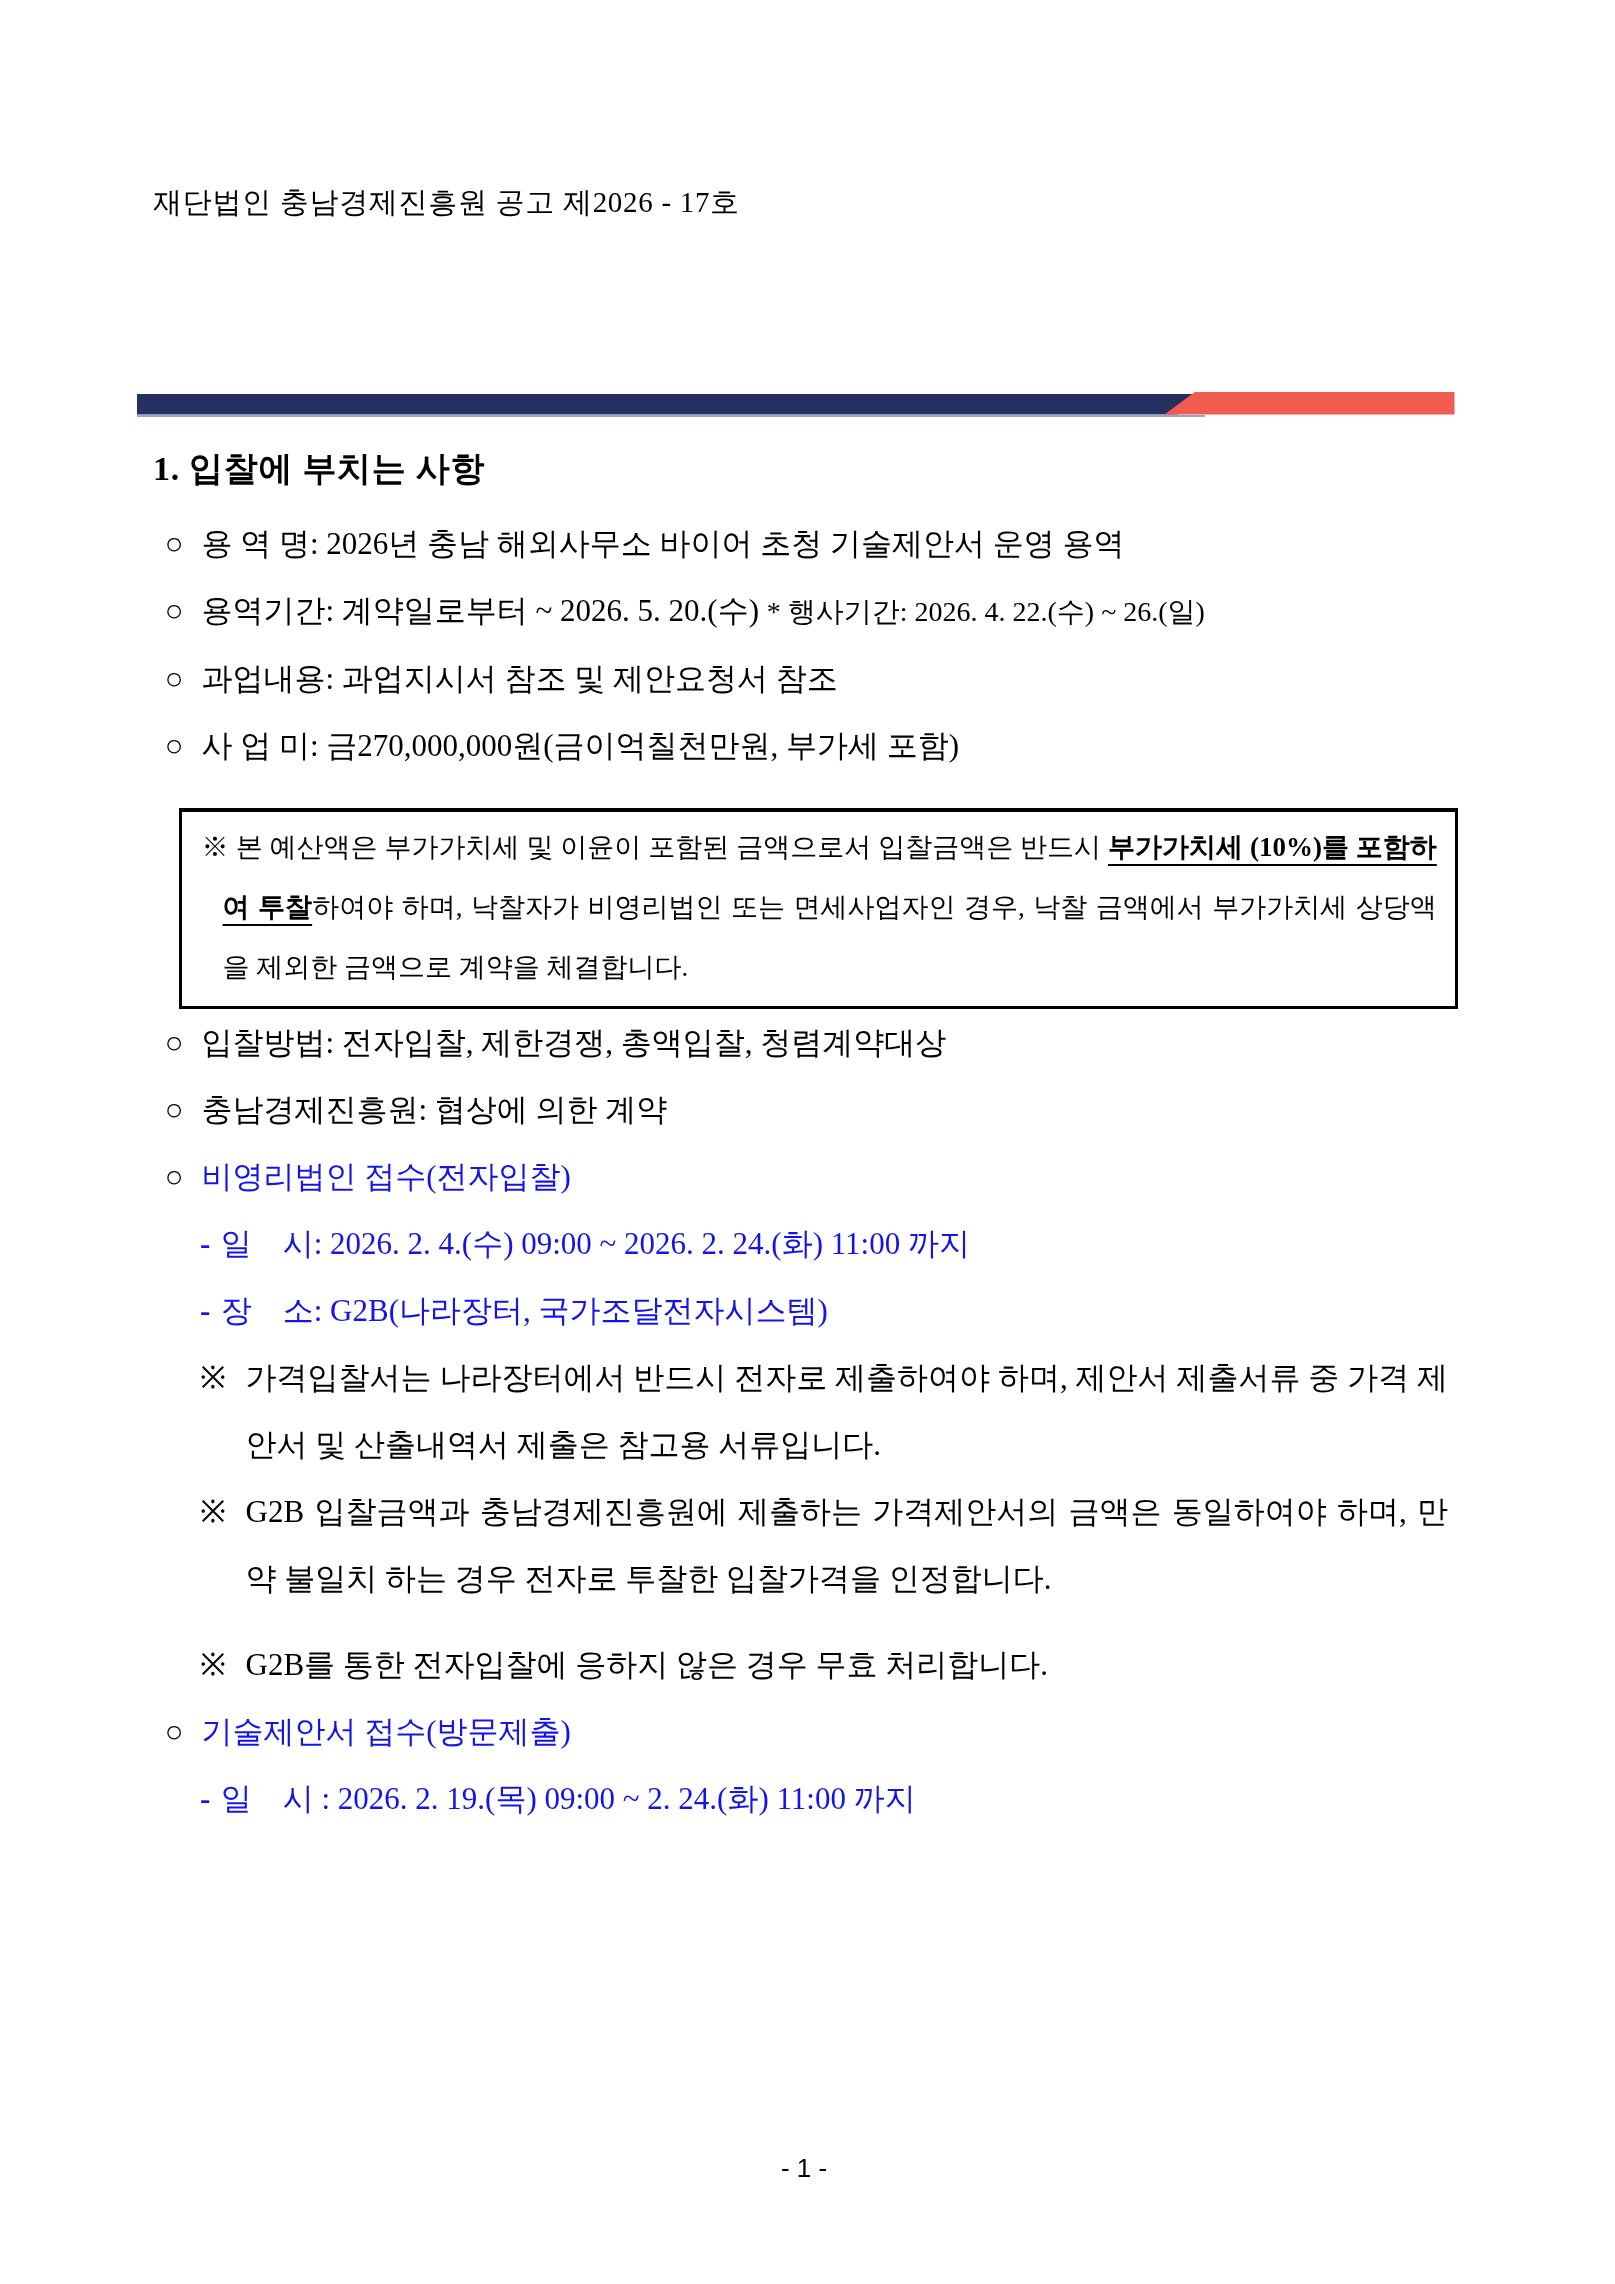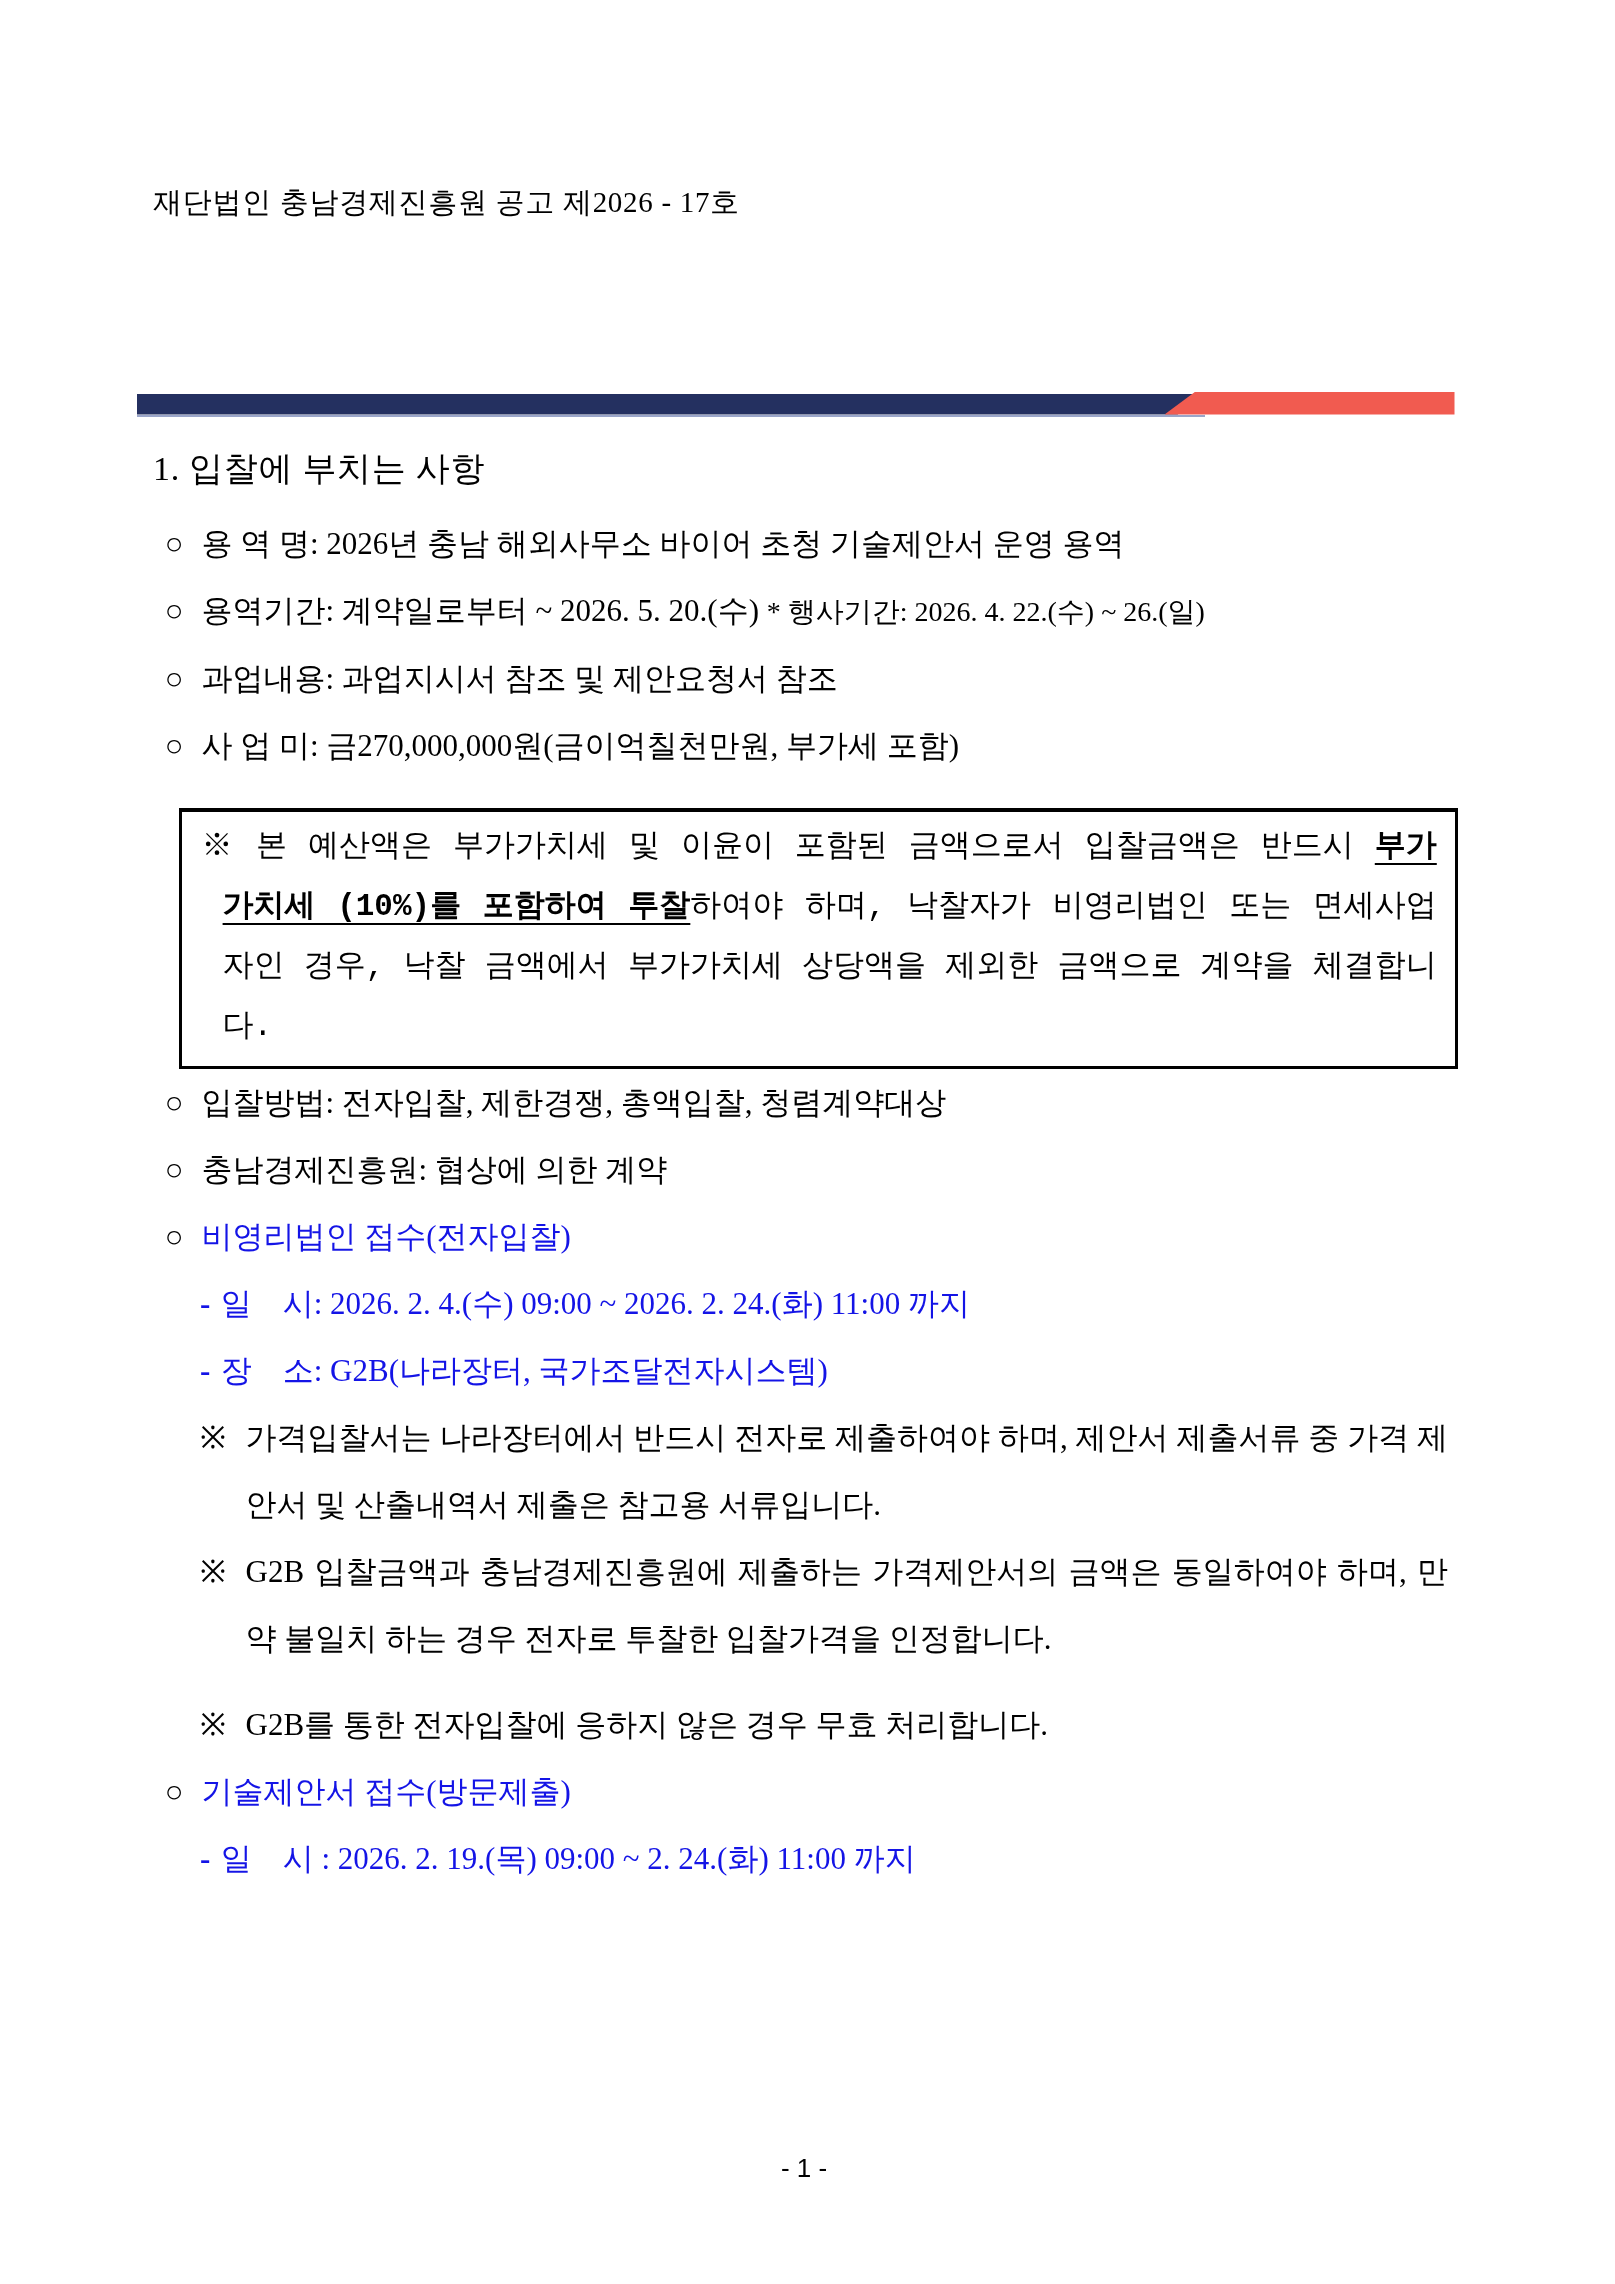--- a/index.html
+++ b/index.html
@@ -37,21 +37,21 @@
     position:absolute; left:0; top:23px; width:1068px; height:2px;
     background:var(--navy-light,#9AA5C9);
   }
   .bar-red {
     position:absolute; right:0; top:0; width:290px; height:23px;
     background:var(--red,#F15B50);
     clip-path:polygon(31px 0, 100% 0, 100% 100%, 0 100%);
   }
   .section-heading {
     margin:32px 0 0 0; padding:0;
-    font-size:34px; line-height:42px; font-weight:normal;
+    font-size:34px; line-height:42px; font-weight:bold;
     letter-spacing:0.7px; white-space:pre-wrap;
   }
   .items { margin-top:20px; }
   .line {
     display:flex; align-items:baseline;
     font-size:31px; line-height:67px;
   }
   .line .marker { flex:0 0 auto; white-space:pre; }
   .line .marker.m-circle { margin-right:18px; }
   .line .marker.m-dash   { margin-right:10.4px; font-weight:bold; }
@@ -65,22 +65,22 @@
   .gap-before { margin-top:19.6px; }
   .notice-box {
     box-sizing:border-box;
     margin:29px -9.8px 0 26px;
     border:3.3px solid #000;
     border-top-width:4.6px;
     padding:5.2px 18px 9px 19.6px;
   }
   .notice-box p {
     margin:0; padding-left:21px; text-indent:-21px;
-    font-size:31px; line-height:60px;
-    text-align:justify; white-space:pre-wrap;font-family:Liberation Mono, monospace;
+    font-size:27px; line-height:60px;
+    text-align:justify; white-space:pre-wrap;
   }
   .notice-box .emph {
     font-weight:bold;
     text-decoration:underline;
     text-decoration-thickness:2px;
     text-underline-offset:7.8px;
   }
   .footer {
     position:absolute; left:0; right:0; top:2153px;
     text-align:center;

